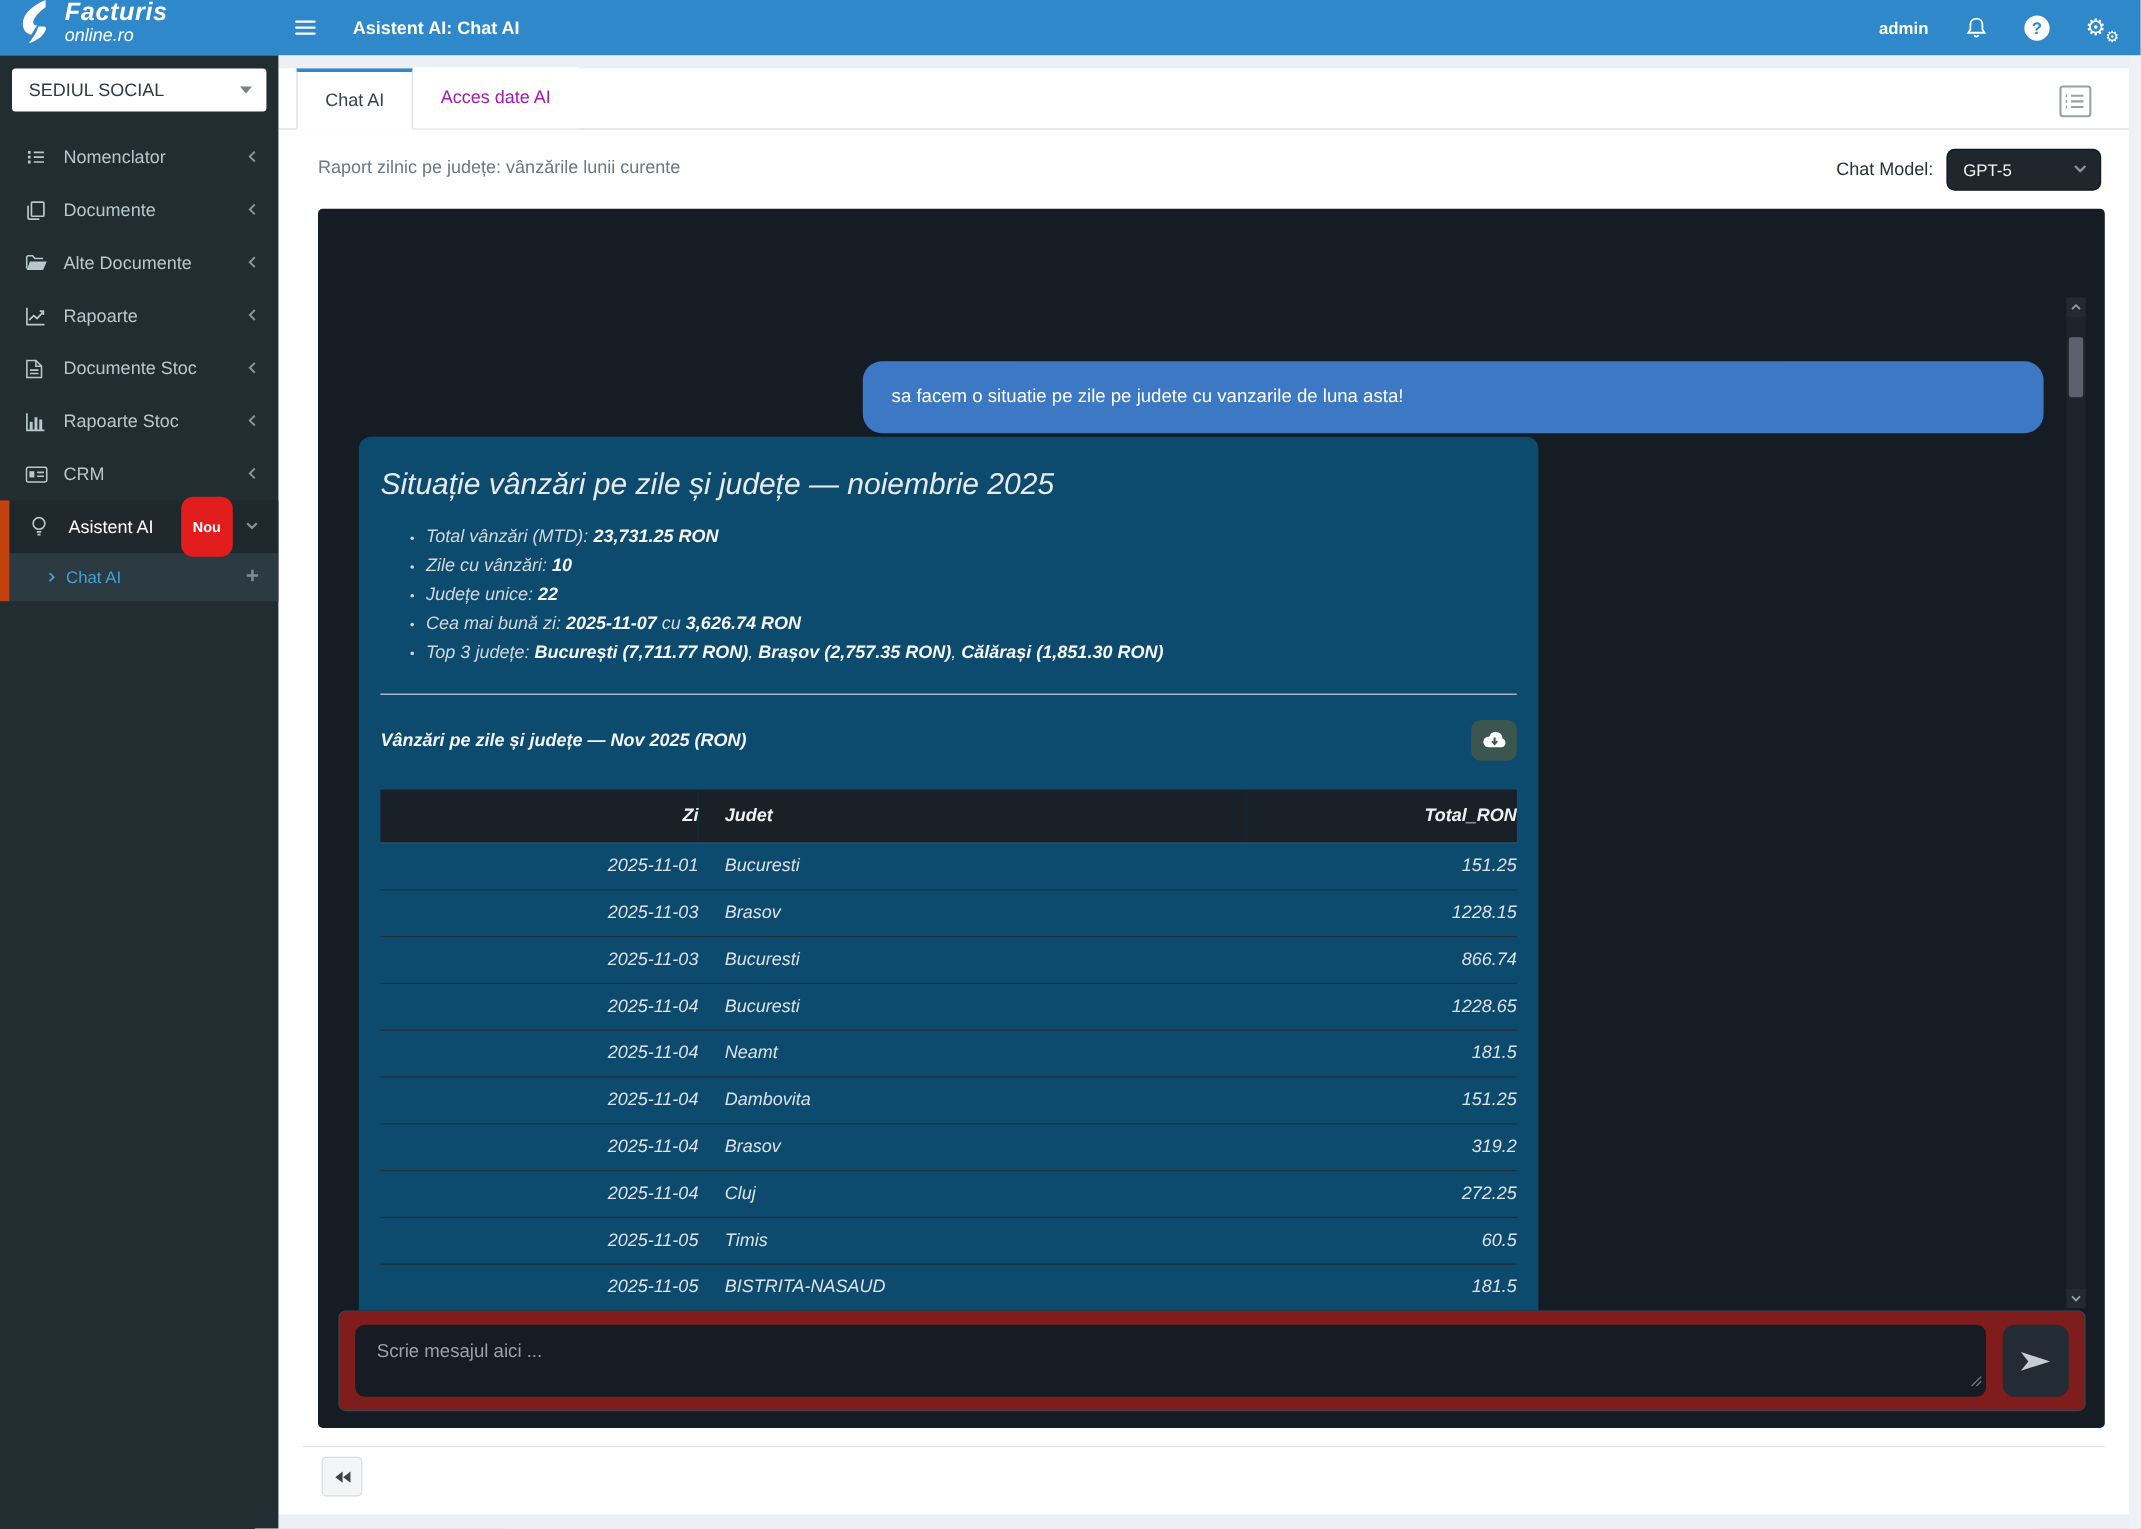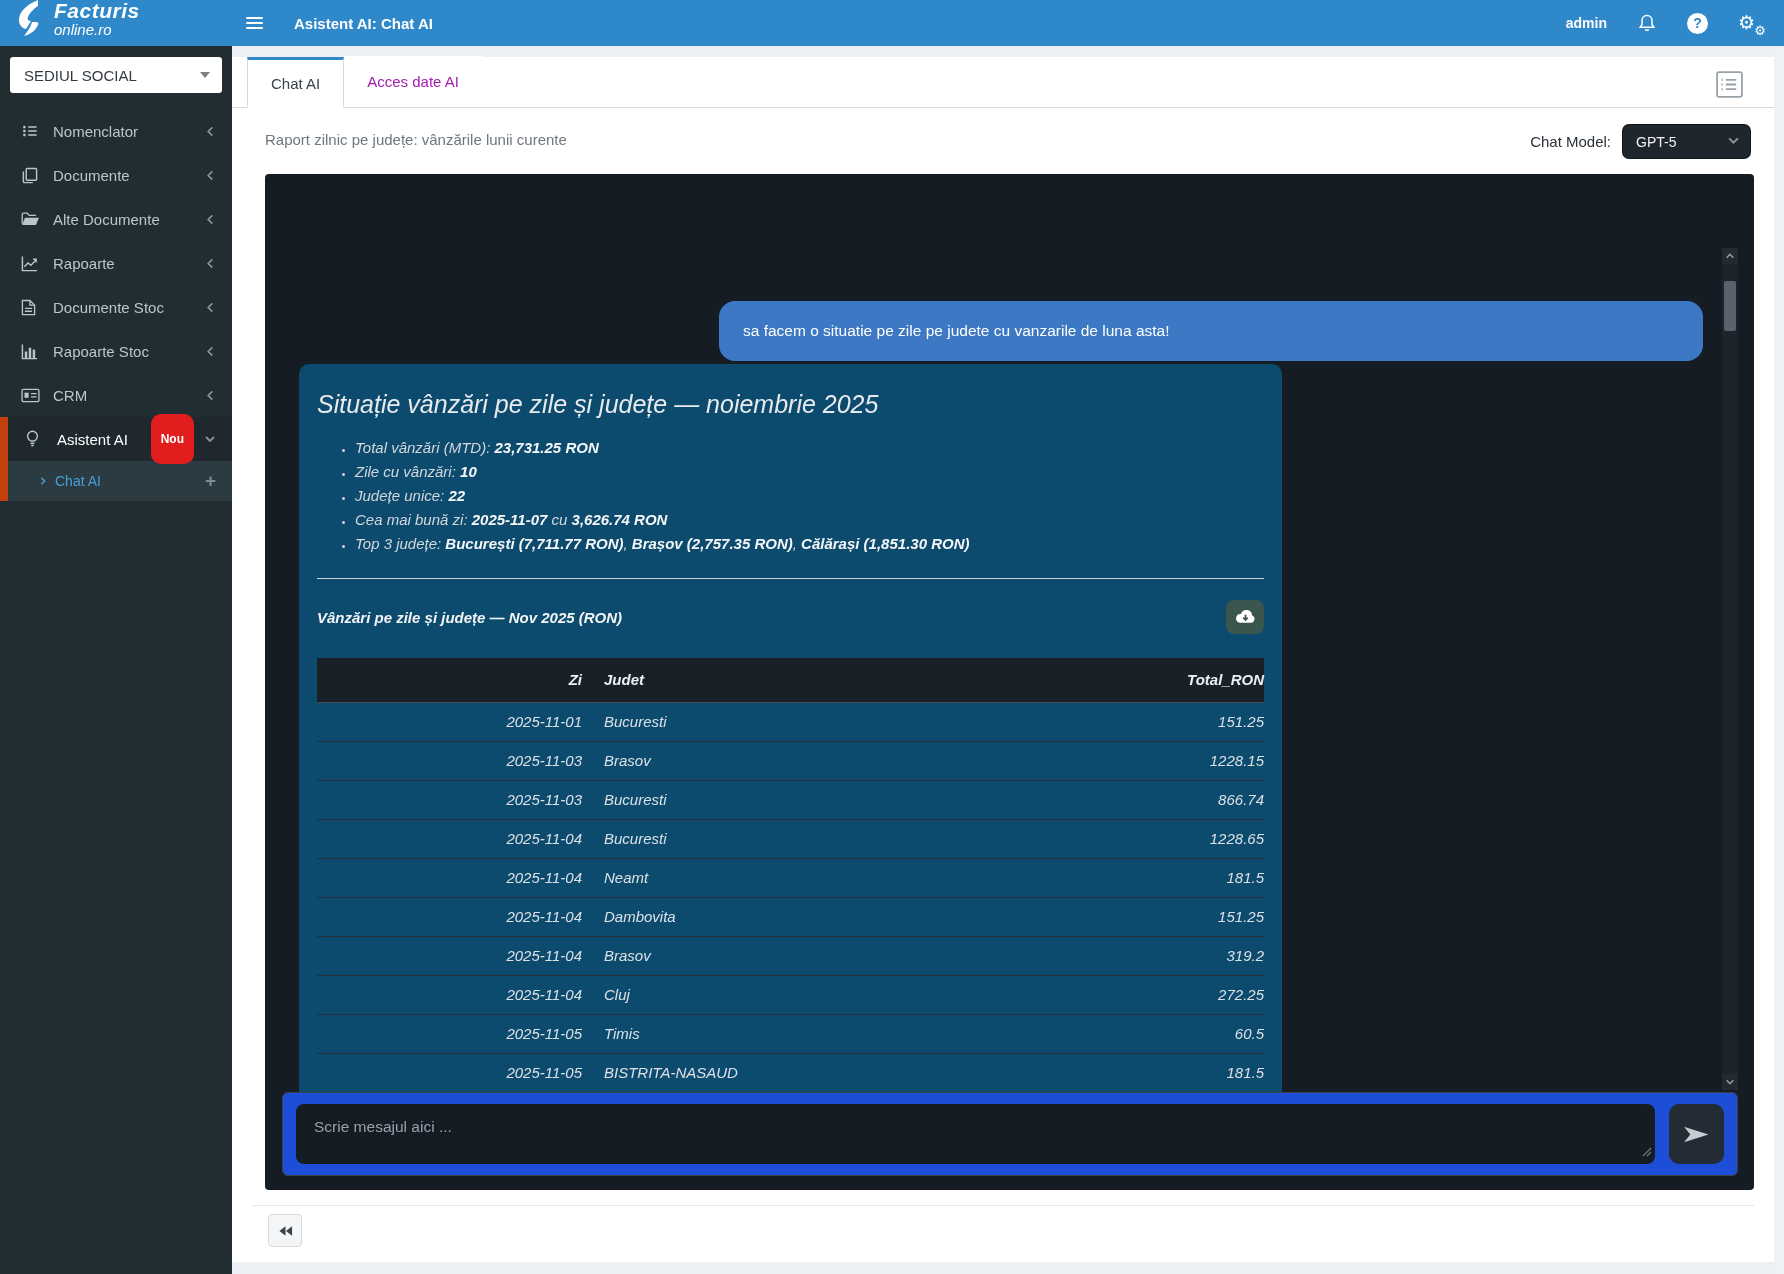--- a/index.html
+++ b/index.html
@@ -86,21 +86,21 @@
   .col-tot  { text-align:right; }
 
   
   .chat-scrollbar { position:absolute; right:16px; top:74px; width:16px; height:842px; background:#1d242b; }
   .scroll-arrow { position:absolute; left:0; width:16px; height:16px; display:flex; align-items:center; justify-content:center; cursor:pointer; background:#232a31; }
   .scroll-arrow.up { top:0; }
   .scroll-arrow.down { bottom:0; }
   .scroll-thumb { position:absolute; left:2px; top:33px; width:12px; height:50px; background:#5a636d; border-radius:2px; cursor:grab; }
 
   
-  .input-bar { position:absolute; left:17px; bottom:14px; width:1456px; height:84px; border:1px solid #3c434b; border-radius:6px; background:#1d4ed8; display:flex; align-items:stretch; padding:11px 13px; gap:14px; }
+  .input-bar { position:absolute; left:17px; bottom:14px; width:1456px; height:84px; border:1px solid #3c434b; border-radius:6px; background:#7f1d1d; display:flex; align-items:stretch; padding:11px 13px; gap:14px; }
   .textarea-wrap { position:relative; flex:1; }
   .chat-input { width:100%; height:100%; background:#151c24; border:none; outline:none; resize:none; border-radius:8px; color:#cfd6dc; font-size:15.5px; font-family:"Liberation Sans", sans-serif; padding:14px 18px; }
   .chat-input::placeholder { color:#98a2ab; }
   .resize-handle { position:absolute; right:3px; bottom:3px; }
   .send-btn { width:55px; background:#232b34; border:none; border-radius:10px; display:flex; align-items:center; justify-content:center; cursor:pointer; }
 
   
   .bottom-divider { position:absolute; left:20px; right:20px; top:1148px; border-top:1px solid #e4e7ea; }
   .back-btn { position:absolute; left:36px; top:1157px; width:34px; height:33px; background:#f4f5f6; border:1px solid #d8dbde; border-radius:4px; display:flex; align-items:center; justify-content:center; cursor:pointer; }
 </style>

